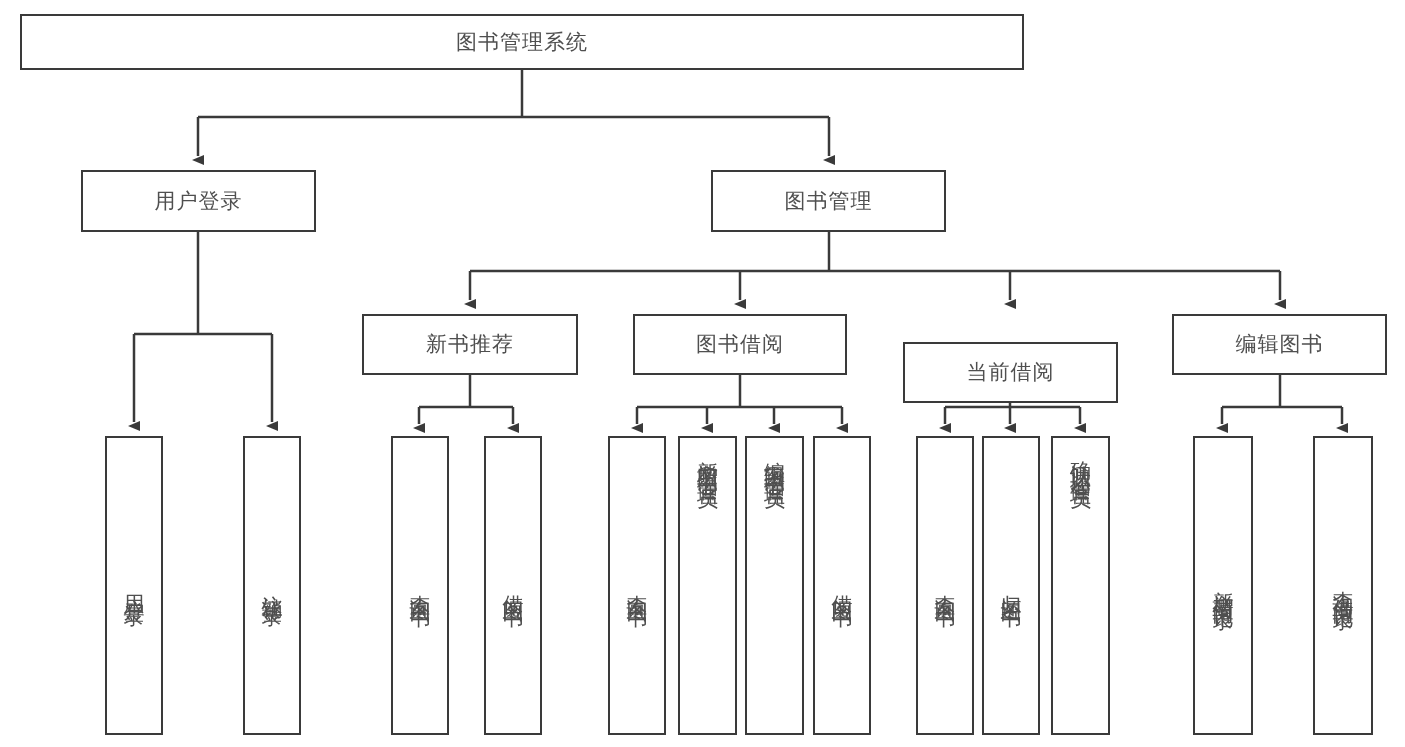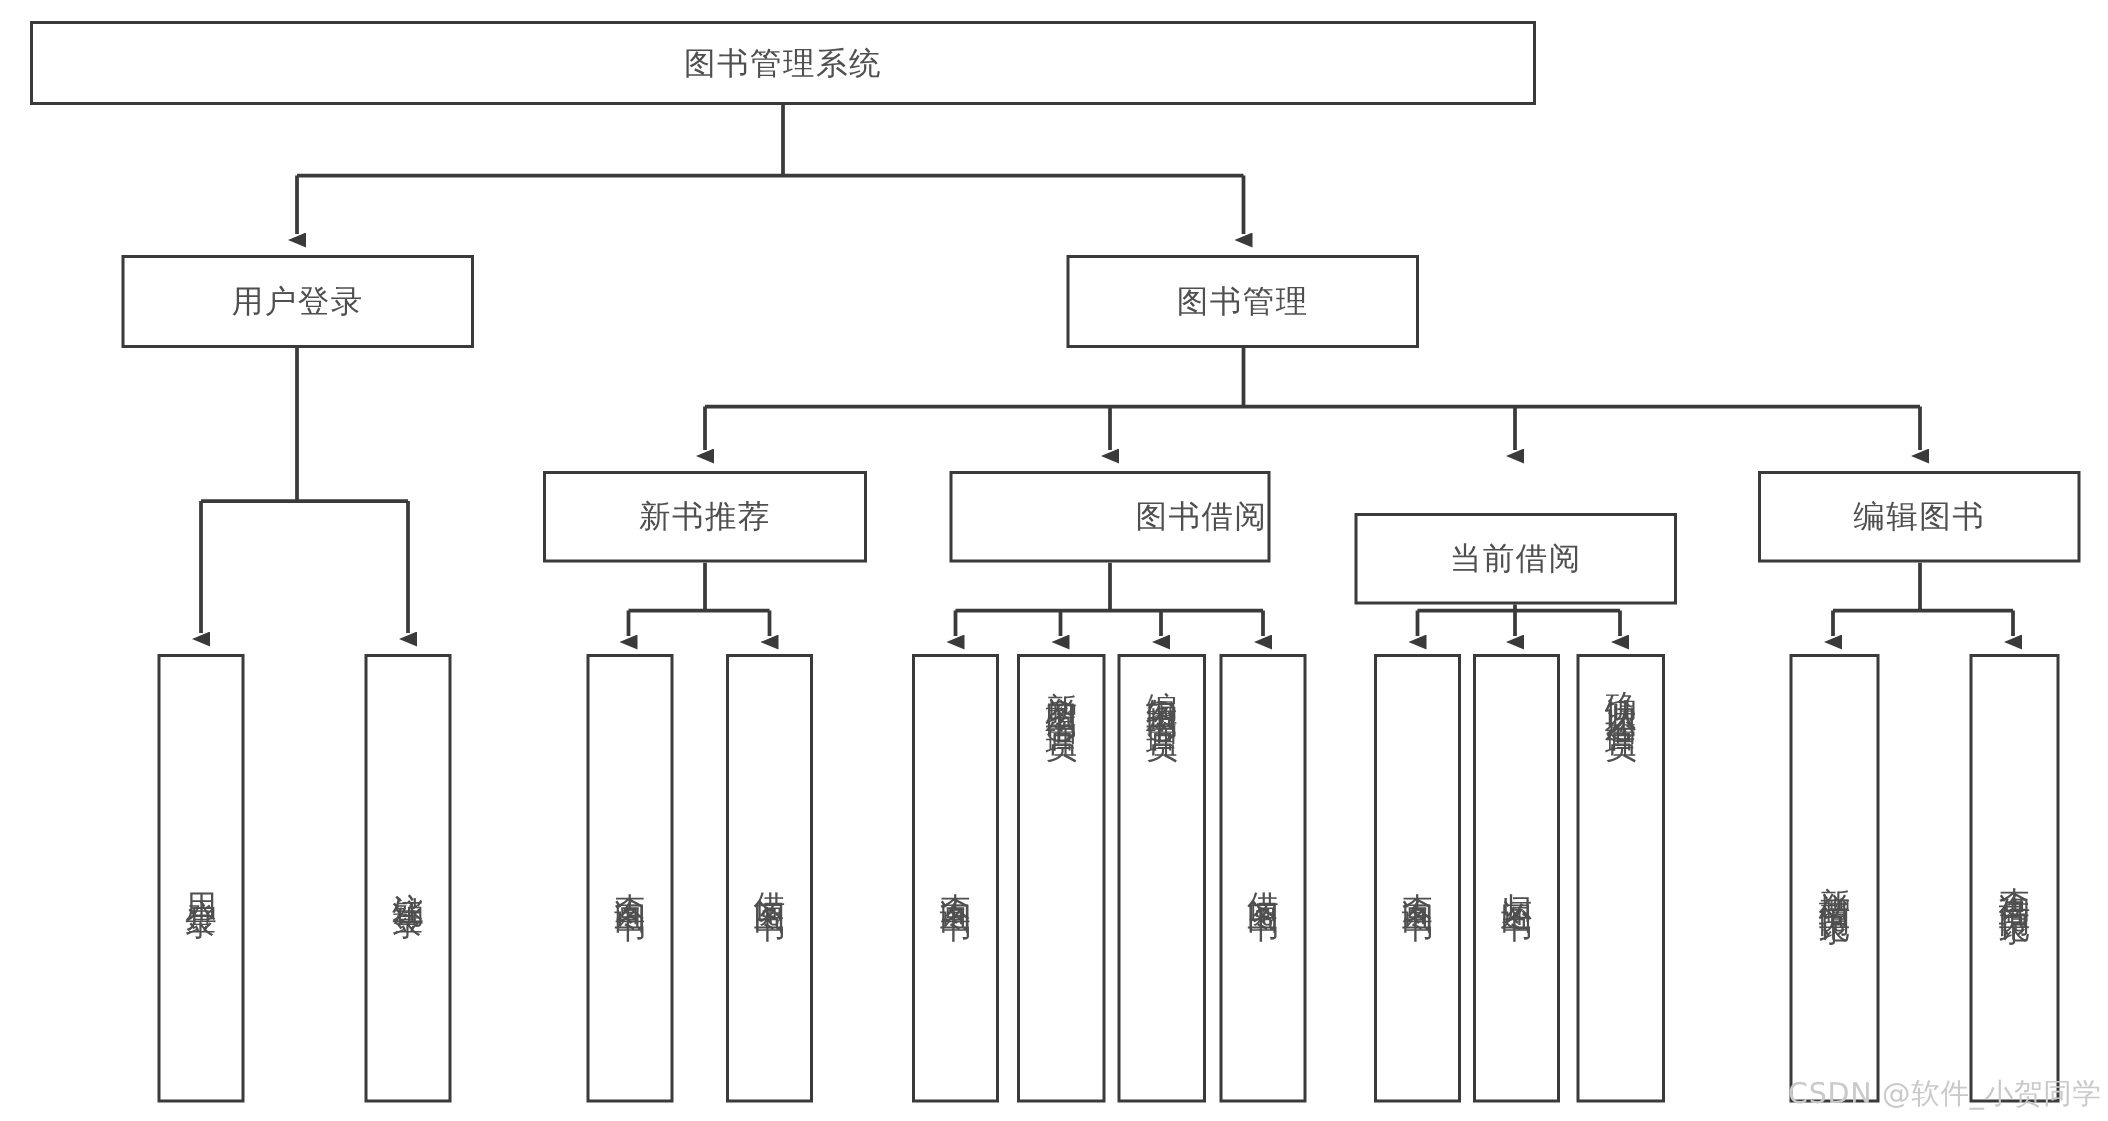--- a/index.html
+++ b/index.html
@@ -130,21 +130,21 @@
   <div class="node horiz" style="left:81px; top:170px; width:235px; height:62px;">
     <span class="node-label">用户登录</span>
   </div>
   <div class="node horiz" style="left:362px; top:314px; width:216px; height:61px;">
     <span class="node-label">新书推荐</span>
   </div>
 
   <div class="node horiz" style="left:711px; top:170px; width:235px; height:62px;">
     <span class="node-label">图书管理</span>
   </div>
-  <div class="node horiz" style="left:633px; top:314px; width:214px; height:61px;justify-content:flex-end;">
+  <div class="node horiz" style="left:633px; top:314px; width:214px; height:61px;">
     <span class="node-label">图书借阅</span>
   </div>
   <div class="node horiz" style="left:903px; top:314px; width:215px; height:61px;margin-top:28px;">
     <span class="node-label">当前借阅</span>
   </div>
   <div class="node horiz" style="left:1172px; top:314px; width:215px; height:61px;">
     <span class="node-label">编辑图书</span>
   </div>
 
   <div class="node vert" style="left:105px; top:436px; width:58px; height:299px;">
@@ -184,15 +184,14 @@
     <span class="node-label">确认归还（管理员）</span>
   </div>
 
   <div class="node vert" style="left:1193px; top:436px; width:60px; height:299px;">
     <span class="node-label">新增借阅记录</span>
   </div>
   <div class="node vert" style="left:1313px; top:436px; width:60px; height:299px;">
     <span class="node-label">查询借阅记录</span>
   </div>
 
-  <div id="watermark">CSDN @软件_小贺同学</div>
 
 </div>
 
 </body></html>

